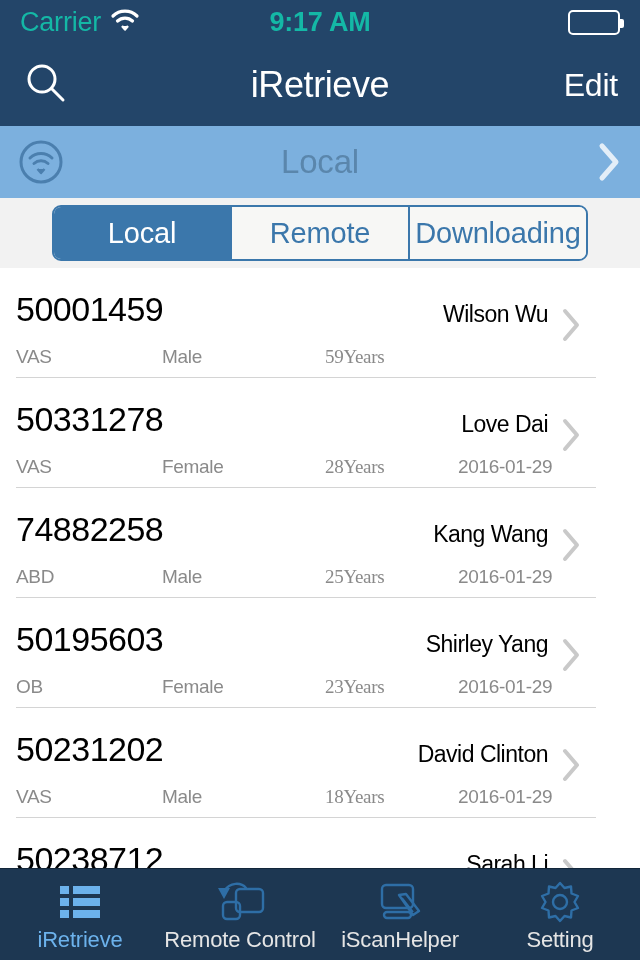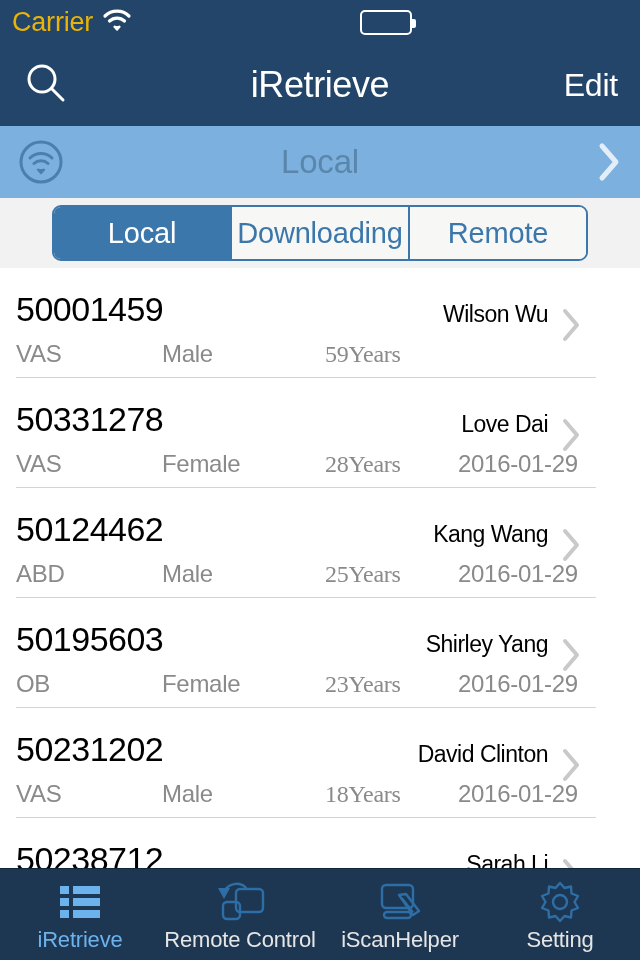--- a/index.html
+++ b/index.html
@@ -24,24 +24,24 @@
     overflow: hidden;
   }
 
   
   .status-bar {
     position: absolute;
     top: 0; left: 0;
     width: 640px;
     height: 44px;
     background: #234569;
-    color: #eab308;
-    display: flex;
-    align-items: center;
-    padding: 0 12px;
+    color: #14b8a6;
+    display: flex;
+    align-items: center;
+    padding: 0 20px;
   }
   .status-left {
     display: flex;
     align-items: center;
     gap: 9px;
     width: 200px;
   }
   .carrier-label {
     font-size: 27px;
     letter-spacing: -0.2px;
@@ -222,21 +222,21 @@
     font-size: 23px;
     color: #000000;
     letter-spacing: -0.5px;
     line-height: 1;
     text-align: right;
   }
   .row-bottom {
     display: flex;
     align-items: flex-end;
     height: 48px;
-    font-size: 24px;
+    font-size: 19px;
     color: #8a8a8a;
     letter-spacing: -0.3px;
     padding-bottom: 6px;
   }
   .c-modality { width: 146px; }
   .c-gender   { width: 163px; }
   .c-age      { width: 133px; font-family: Liberation Serif, serif; }
   .c-date     { flex: 1; }
   .row-chevron {
     position: absolute;
@@ -286,20 +286,21 @@
     <div class="status-left">
       <span class="carrier-label">Carrier</span>
       <span>
         <svg width="30" height="22" viewBox="0 0 30 22">
           <path d="M3 7 A17 17 0 0 1 27 7" fill="none" stroke="#fff" stroke-width="3.2" stroke-linecap="round"></path>
           <path d="M7.5 12 A11 11 0 0 1 22.5 12" fill="none" stroke="#fff" stroke-width="3.2" stroke-linecap="round"></path>
           <path d="M12 17 L15 20.5 L18 17" fill="#fff" stroke="#fff" stroke-width="2.4" stroke-linejoin="round"></path>
         </svg>
       </span>
     </div>
+    <div class="status-center">9:17 AM</div>
     <div class="status-right">
       <span class="battery">
         <span class="battery-fill"></span>
       </span>
     </div>
   </div>
 
   <div class="nav-bar">
     <div class="nav-left">
       <span>
@@ -328,22 +329,22 @@
     <div class="banner-chevron">
       <svg width="26" height="44" viewBox="0 0 26 44">
         <path d="M6 6 L20 22 L6 38" fill="none" stroke="#e3eef8" stroke-width="5" stroke-linecap="round" stroke-linejoin="round"></path>
       </svg>
     </div>
   </div>
 
   <div class="seg-wrap">
     <div class="segmented">
       <div class="seg active">Local</div>
+      <div class="seg">Remote</div>
       <div class="seg">Downloading</div>
-      <div class="seg">Remote</div>
     </div>
   </div>
 
   <div class="list">
 
     <div class="row">
       <div class="row-top">
         <span class="patient-id">50001459</span>
         <span class="patient-name">Wilson Wu</span>
       </div>
@@ -374,21 +375,21 @@
       <span class="row-chevron">
         <svg width="22" height="38" viewBox="0 0 22 38">
             <path d="M5 5 L17 19 L5 33" fill="none" stroke="#c9c9c9" stroke-width="4" stroke-linecap="round" stroke-linejoin="round"></path>
           </svg>
       </span>
       <span class="row-line"></span>
     </div>
 
     <div class="row">
       <div class="row-top">
-        <span class="patient-id">50124462</span>
+        <span class="patient-id">74882258</span>
         <span class="patient-name">Kang Wang</span>
       </div>
       <div class="row-bottom">
         <span class="c-modality">ABD</span>
         <span class="c-gender">Male</span>
         <span class="c-age">25Years</span>
         <span class="c-date">2016-01-29</span>
       </div>
       <span class="row-chevron">
         <svg width="22" height="38" viewBox="0 0 22 38">

